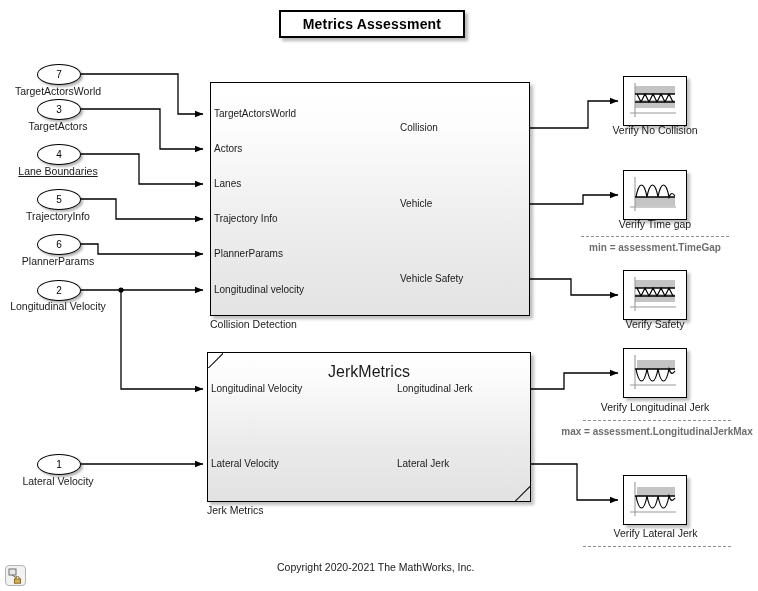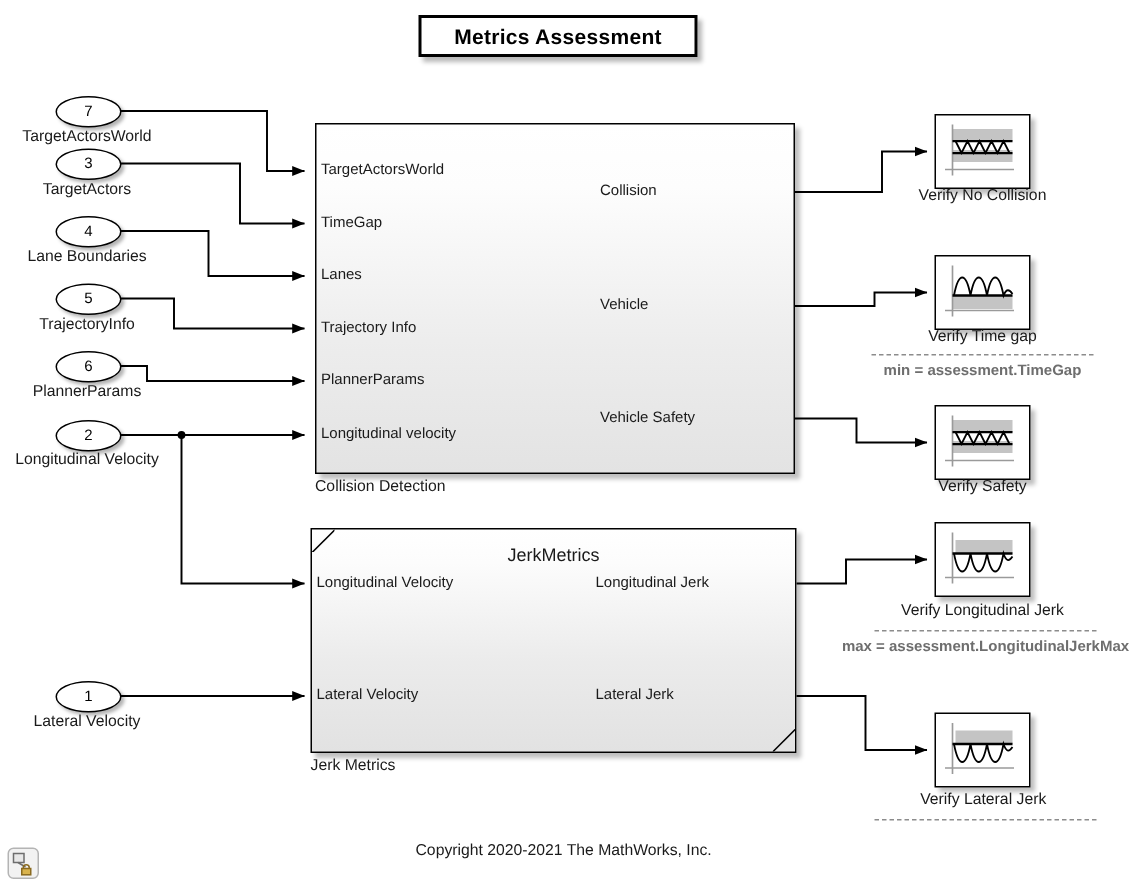--- a/index.html
+++ b/index.html
@@ -85,21 +85,21 @@
 
   .block-caption {
     position: absolute;
     font-size: 10.5px;
     color: #1a1a1a;
     white-space: nowrap;
     text-align: left;
   }
   .inner-title {
     position: absolute;
-    font-size: 12px;
+    font-size: 16px;
     color: #1a1a1a;
     white-space: nowrap;
   }
   .sig-in-label {
     position: absolute;
     font-size: 10px;
     color: #1a1a1a;
     white-space: nowrap;
   }
   .sig-out-label {
@@ -228,21 +228,21 @@
   <div class="port-label" style="left:0px; top:85px; width:116px;">TargetActorsWorld</div>
 
   <div class="inport" style="left:37px; top:99px; width:42px; height:19px;">
     <span>3</span>
   </div>
   <div class="port-label" style="left:0px; top:120px; width:116px;">TargetActors</div>
 
   <div class="inport" style="left:37px; top:144px; width:42px; height:19px;">
     <span>4</span>
   </div>
-  <div class="port-label" style="left:0px; top:165px; width:116px;">Lane Boundaries</div>
+  <div class="port-label" style="left:0px; top:165px; width:116px;text-decoration:underline;">Lane Boundaries</div>
 
   <div class="inport" style="left:37px; top:189px; width:42px; height:19px;">
     <span>5</span>
   </div>
   <div class="port-label" style="left:0px; top:210px; width:116px;">TrajectoryInfo</div>
 
   <div class="inport" style="left:37px; top:234px; width:42px; height:19px;">
     <span>6</span>
   </div>
   <div class="port-label" style="left:0px; top:255px; width:116px;">PlannerParams</div>
@@ -253,21 +253,21 @@
   <div class="port-label" style="left:0px; top:300px; width:116px;">Longitudinal Velocity</div>
 
   <div class="inport" style="left:37px; top:454px; width:42px; height:19px;">
     <span>1</span>
   </div>
   <div class="port-label" style="left:0px; top:475px; width:116px;">Lateral Velocity</div>
 
   <div class="subsystem" style="left:210px; top:82px; width:320px; height:234px;"></div>
 
   <div class="sig-in-label" style="left:214px; top:108px;">TargetActorsWorld</div>
-  <div class="sig-in-label" style="left:214px; top:143px;">TimeGap</div>
+  <div class="sig-in-label" style="left:214px; top:143px;">Actors</div>
   <div class="sig-in-label" style="left:214px; top:178px;">Lanes</div>
   <div class="sig-in-label" style="left:214px; top:213px;">Trajectory Info</div>
   <div class="sig-in-label" style="left:214px; top:248px;">PlannerParams</div>
   <div class="sig-in-label" style="left:214px; top:284px;">Longitudinal velocity</div>
 
   <div class="sig-out-label" style="left:400px; top:122px; width:126px;">Collision</div>
   <div class="sig-out-label" style="left:400px; top:198px; width:126px;">Vehicle</div>
   <div class="sig-out-label" style="left:400px; top:273px; width:126px;">Vehicle Safety</div>
 
   <div class="block-caption" style="left:210px; top:318px; width:320px;">Collision Detection</div>

